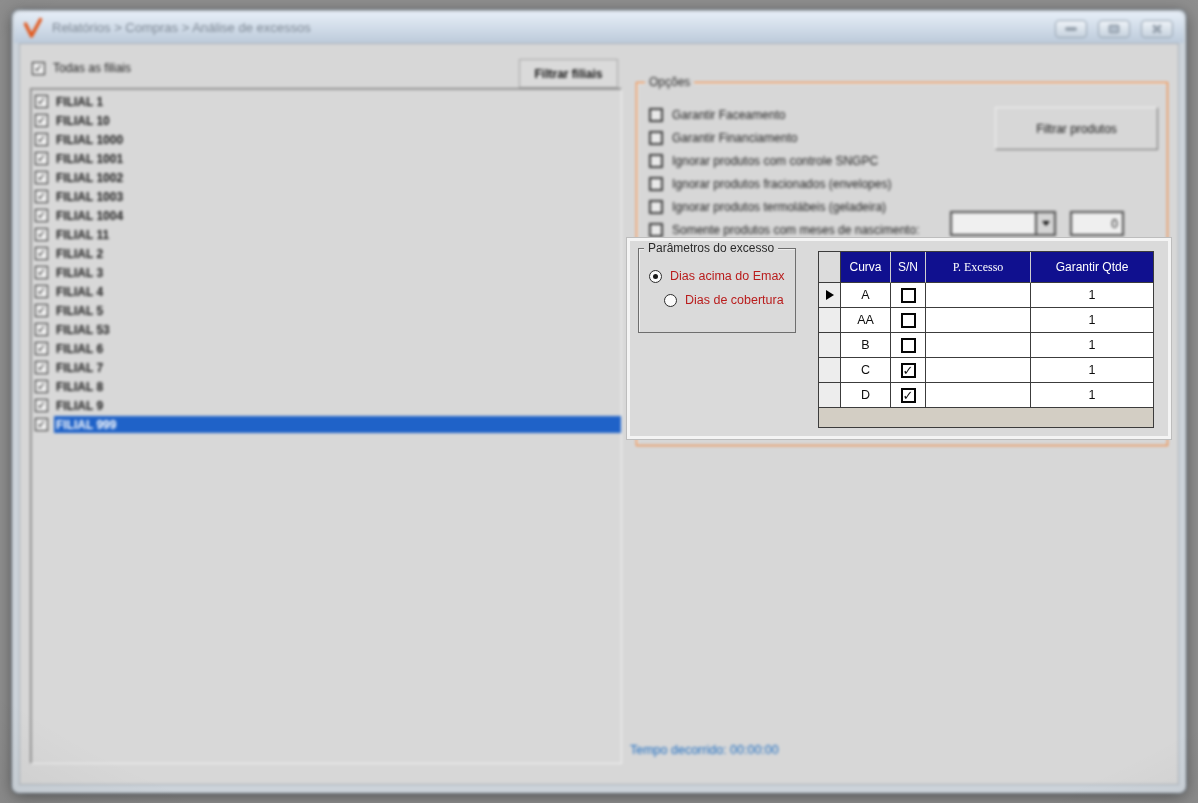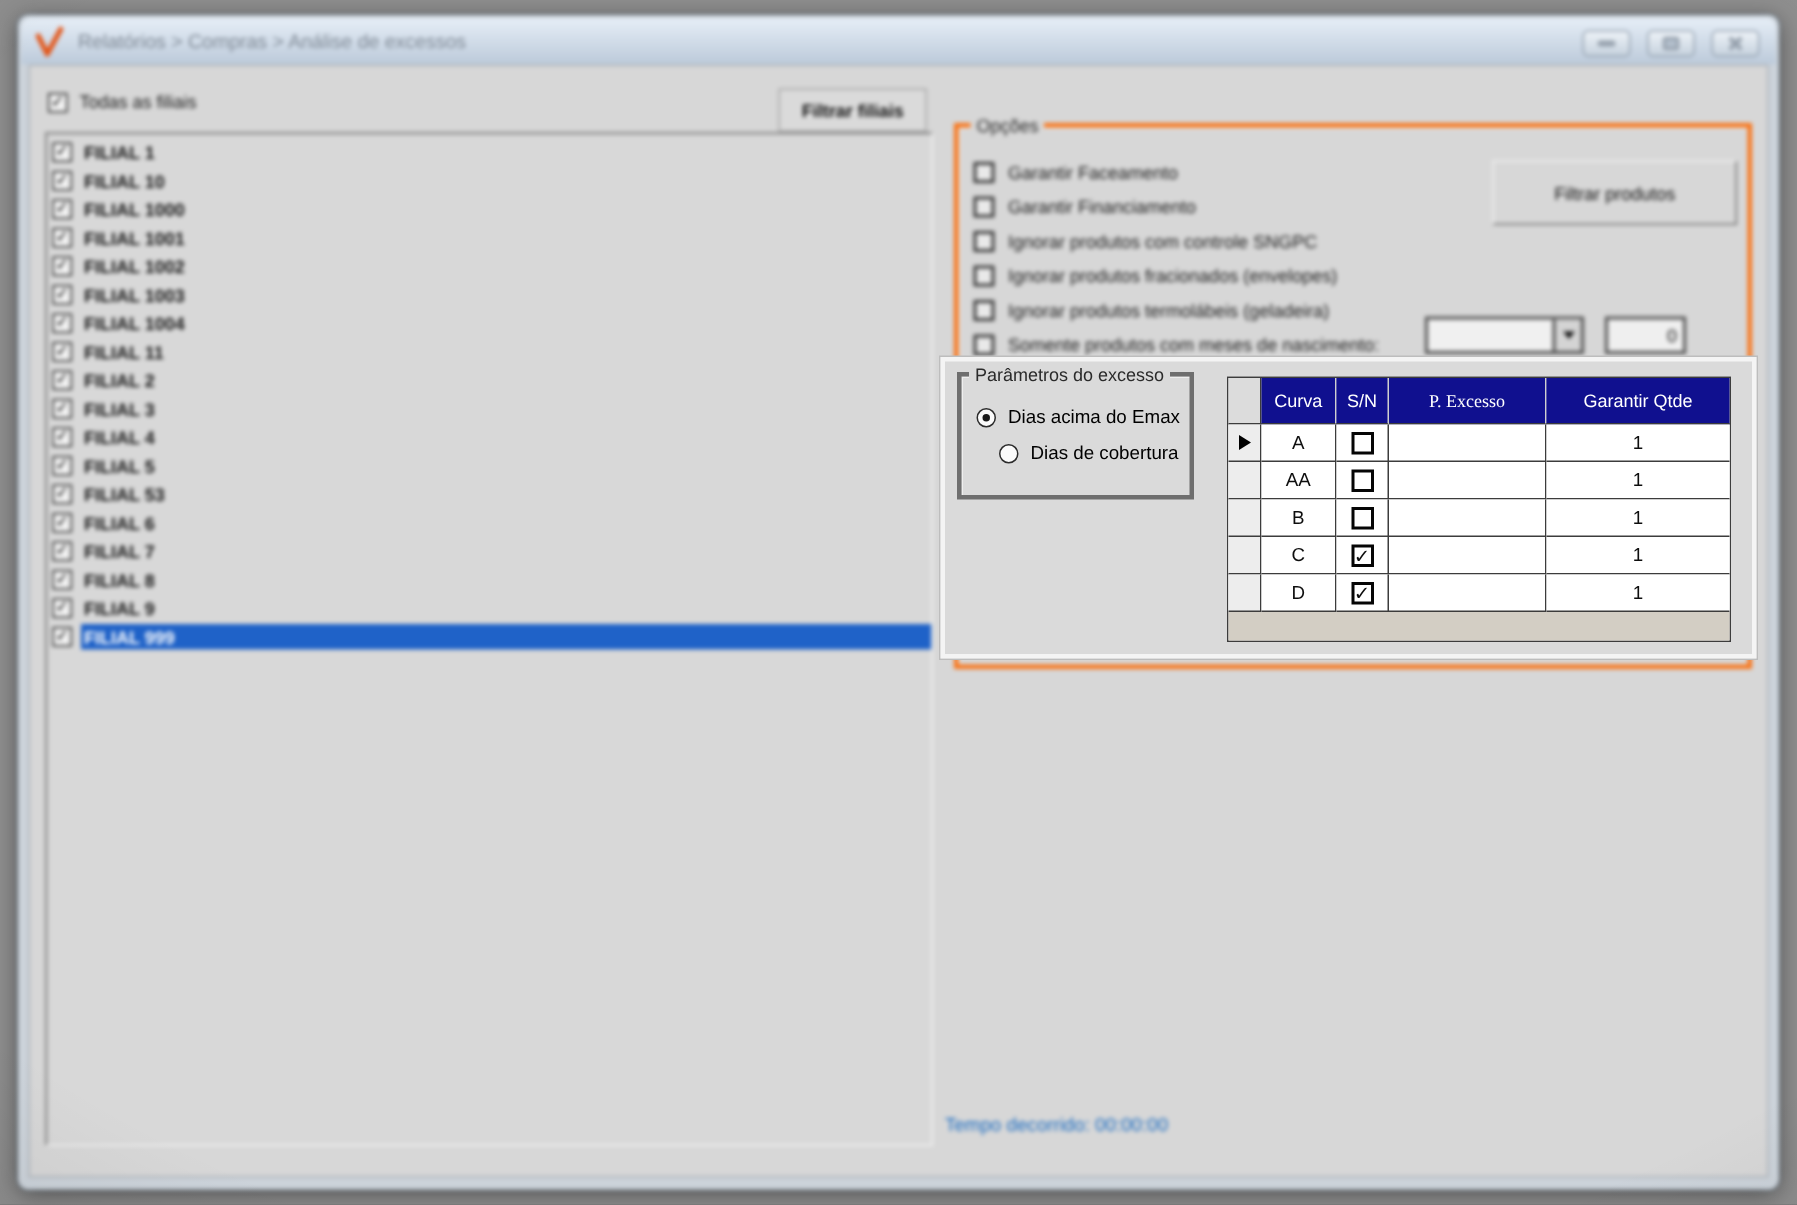--- a/index.html
+++ b/index.html
@@ -35,21 +35,21 @@
   .cb{display:inline-flex;align-items:center;justify-content:center;background:#fff;
       border:1px solid #1e1e1e;flex:0 0 auto;}
   .cb .tick{visibility:hidden;font-weight:bold;color:#0d0d0d;line-height:1;}
   .cb.checked .tick{visibility:visible;}
   .cb.small{width:13px;height:13px;font-size:11px;background:#f2f2f2;}
   .cb.opt{width:14px;height:14px;font-size:11px;background:#e9e9e9;border-width:2px;border-color:#3a3a3a;}
   .cb.tbl{width:15px;height:15px;font-size:13px;border-width:2px;border-color:#050505;}
   .radio{width:13px;height:13px;border-radius:50%;border:1px solid #2c2c2c;background:#fbfbfb;
          position:relative;flex:0 0 auto;}
   .radio.on::after{content:'';position:absolute;inset:3px;border-radius:50%;background:#1a1a1a;}
-  .groupbox{position:absolute;border:3px solid #f97316;box-shadow:inset 1px 1px 0 rgba(255,255,255,.55);}
+  .groupbox{position:absolute;border:1px solid #f97316;box-shadow:inset 1px 1px 0 rgba(255,255,255,.55);}
   .legend{position:absolute;top:-8px;left:8px;padding:0 4px;font-size:12px;color:#2b2b2b;line-height:15px;}
   .btn{display:flex;align-items:center;justify-content:center;font-size:12px;color:#111;
        background:#d7d7d7;}
 
   
   .selectall-row{position:absolute;left:20px;top:51px;display:flex;align-items:center;gap:8px;font-size:12px;}
   .btn-filtrar-filiais{position:absolute;left:507px;top:49px;width:99px;height:29px;
        border:1px solid #a3a3a3;background:#dadada;font-weight:bold;}
   .listbox{position:absolute;left:18px;top:78px;width:592px;height:676px;background:#d8d8d8;
        border:1px solid;border-color:#7c7c7c #f3f3f3 #f3f3f3 #7c7c7c;
@@ -83,21 +83,21 @@
   
   .vignette{position:absolute;inset:0;z-index:5;pointer-events:none;
      background:radial-gradient(ellipse 135% 125% at 52% 46%,
         rgba(0,0,0,0) 50%,rgba(0,0,0,.10) 68%,rgba(0,0,0,.40) 100%);}
 
   
   .sharp{position:absolute;left:627px;top:238px;width:544px;height:201px;z-index:10;
      background:#dadada;border:3px solid #f4f4f4;box-shadow:0 0 0 1px #bdbdbd;}
   .gb-params{left:8px;top:7px;width:158px;height:85px;border-color:#6e6e6e;}
   .gb-params .legend{background:#dadada;font-size:12px;top:-8px;left:5px;}
-  .radio-row{position:absolute;display:flex;align-items:center;gap:8px;font-size:12.5px;color:#000000;}
+  .radio-row{position:absolute;display:flex;align-items:center;gap:8px;font-size:12.5px;color:#b91c1c;}
   .radio-row.r0{left:10px;top:20px;}
   .radio-row.r1{left:10px;top:44px;padding-left:15px;}
 
   .dgrid{position:absolute;left:188px;top:10px;border:1px solid #3c3c3c;background:#fff;width:336px;}
   .thead,.trow{display:flex;}
   .thead{height:31px;}
   .trow{height:25px;background:#fff;}
   .th{background:#10108f;color:#fff;font-size:12px;display:flex;align-items:center;justify-content:center;
       border-right:1px solid #cfcfcf;border-bottom:1px solid #3c3c3c;}
   .th.ind{background:#dcdcdc;border-right:1px solid #3c3c3c;}

